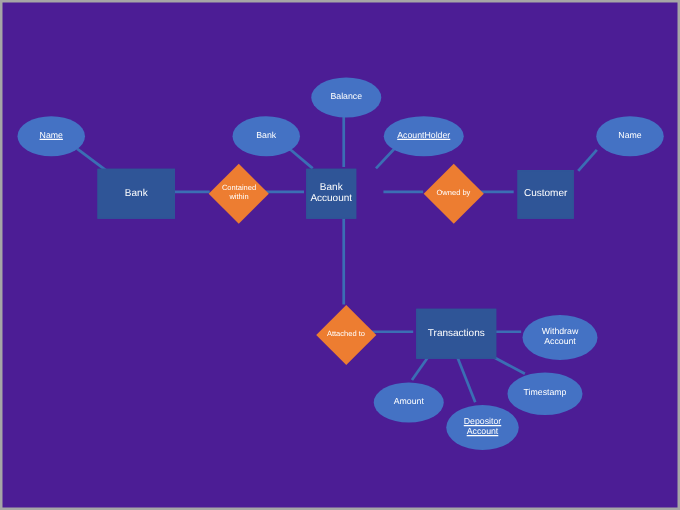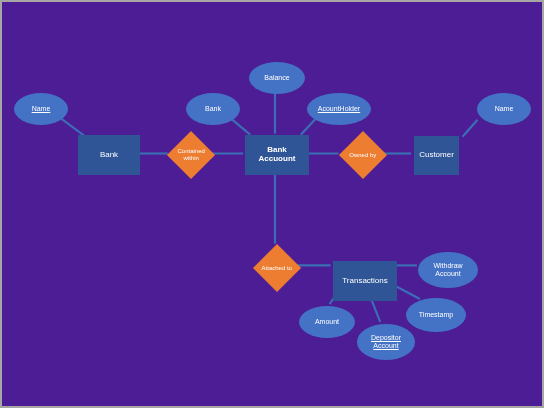--- a/index.html
+++ b/index.html
@@ -84,27 +84,27 @@
       <line x1="395" y1="266" x2="418" y2="266" stroke="#3b6eb4" stroke-width="2.2"></line>
       <line x1="393" y1="285" x2="421" y2="300" stroke="#3b6eb4" stroke-width="2.2"></line>
       <line x1="344" y1="285" x2="330" y2="305" stroke="#3b6eb4" stroke-width="2.2"></line>
       <line x1="366" y1="285" x2="381" y2="323" stroke="#3b6eb4" stroke-width="2.2"></line>
     </svg>
 
   <div id="nodes">
       <div class="node entity" style="left: 76px; top: 133px; width: 62px; height: 40px; font-size: 8px;">
         <span class="lbl">Bank</span>
       </div>
-      <div class="node entity" style="left: 243px; top: 133px; width: 64px; height: 40px; font-size: 8px; font-weight: bold;">
+      <div class="node entity" style="left: 243px; top: 133px; width: 40px; height: 40px; font-size: 8px;">
         <span class="lbl">Bank Accuount</span>
       </div>
       <div class="node entity" style="left: 412px; top: 134px; width: 45px; height: 39px; font-size: 8px;">
         <span class="lbl">Customer</span>
       </div>
-      <div class="node entity" style="left: 331px; top: 259px; width: 64px; height: 40px; font-size: 8px;">
+      <div class="node entity" style="left: 331px; top: 245px; width: 64px; height: 40px; font-size: 8px;">
         <span class="lbl">Transactions</span>
       </div>
       <div class="node relationship" style="left: 172px; top: 136px; width: 34px; height: 34px; font-size: 6px;">
         <span class="rel-label">Contained
 within</span>
       </div>
       <div class="node relationship" style="left: 344px; top: 136px; width: 34px; height: 34px; font-size: 6px;">
         <span class="rel-label">Owned by</span>
       </div>
       <div class="node relationship" style="left: 258px; top: 249px; width: 34px; height: 34px; font-size: 6px;">

